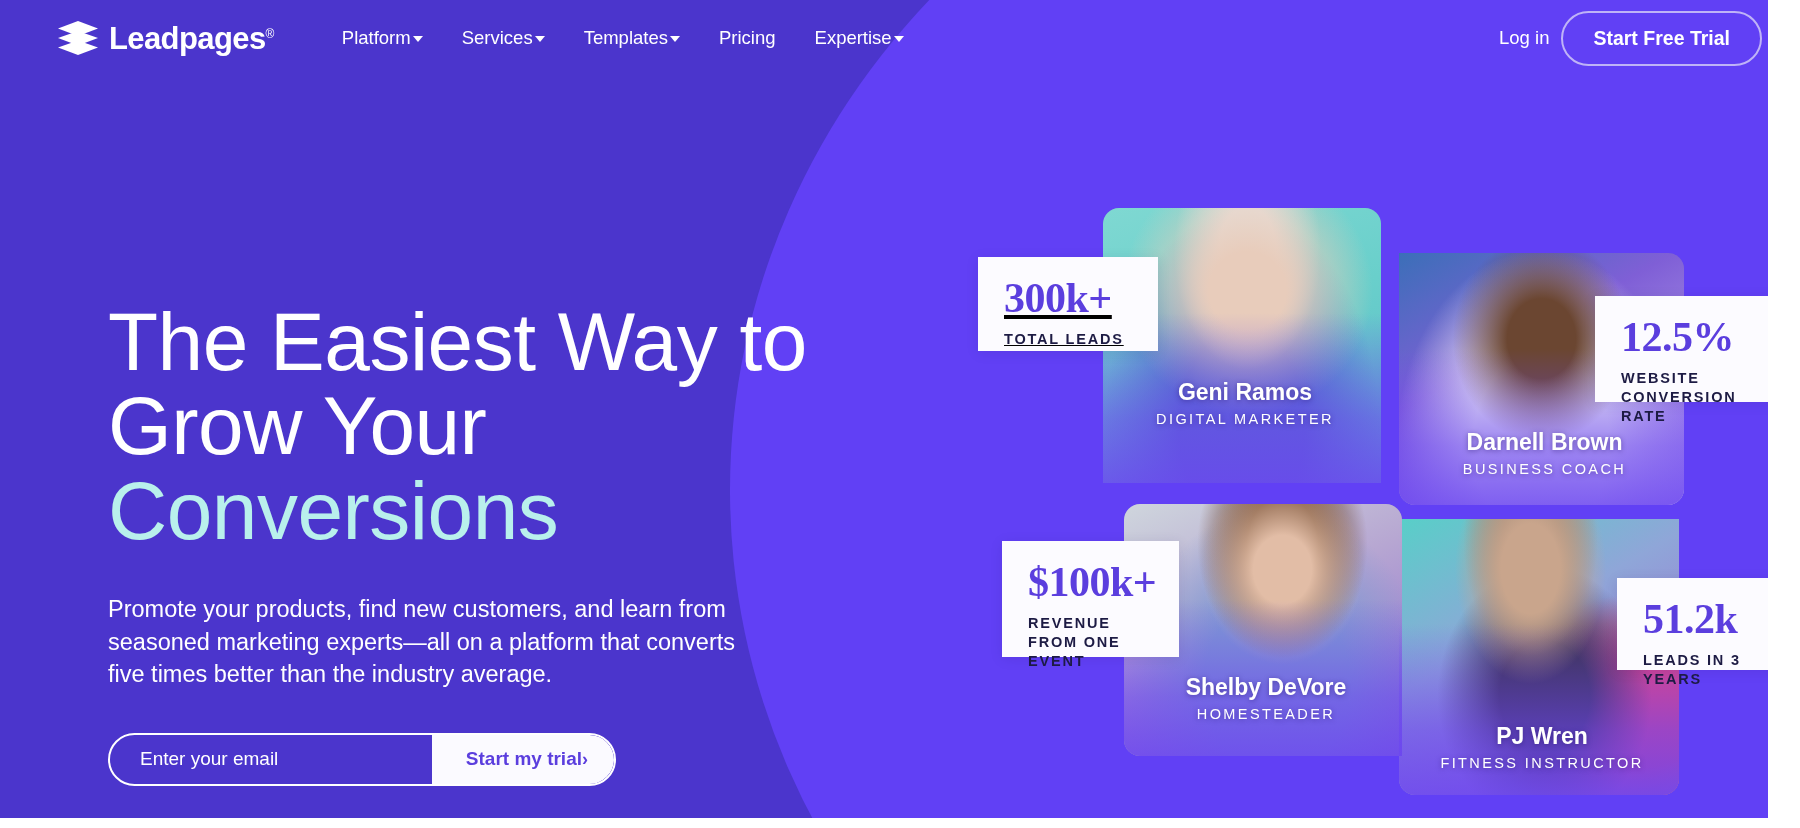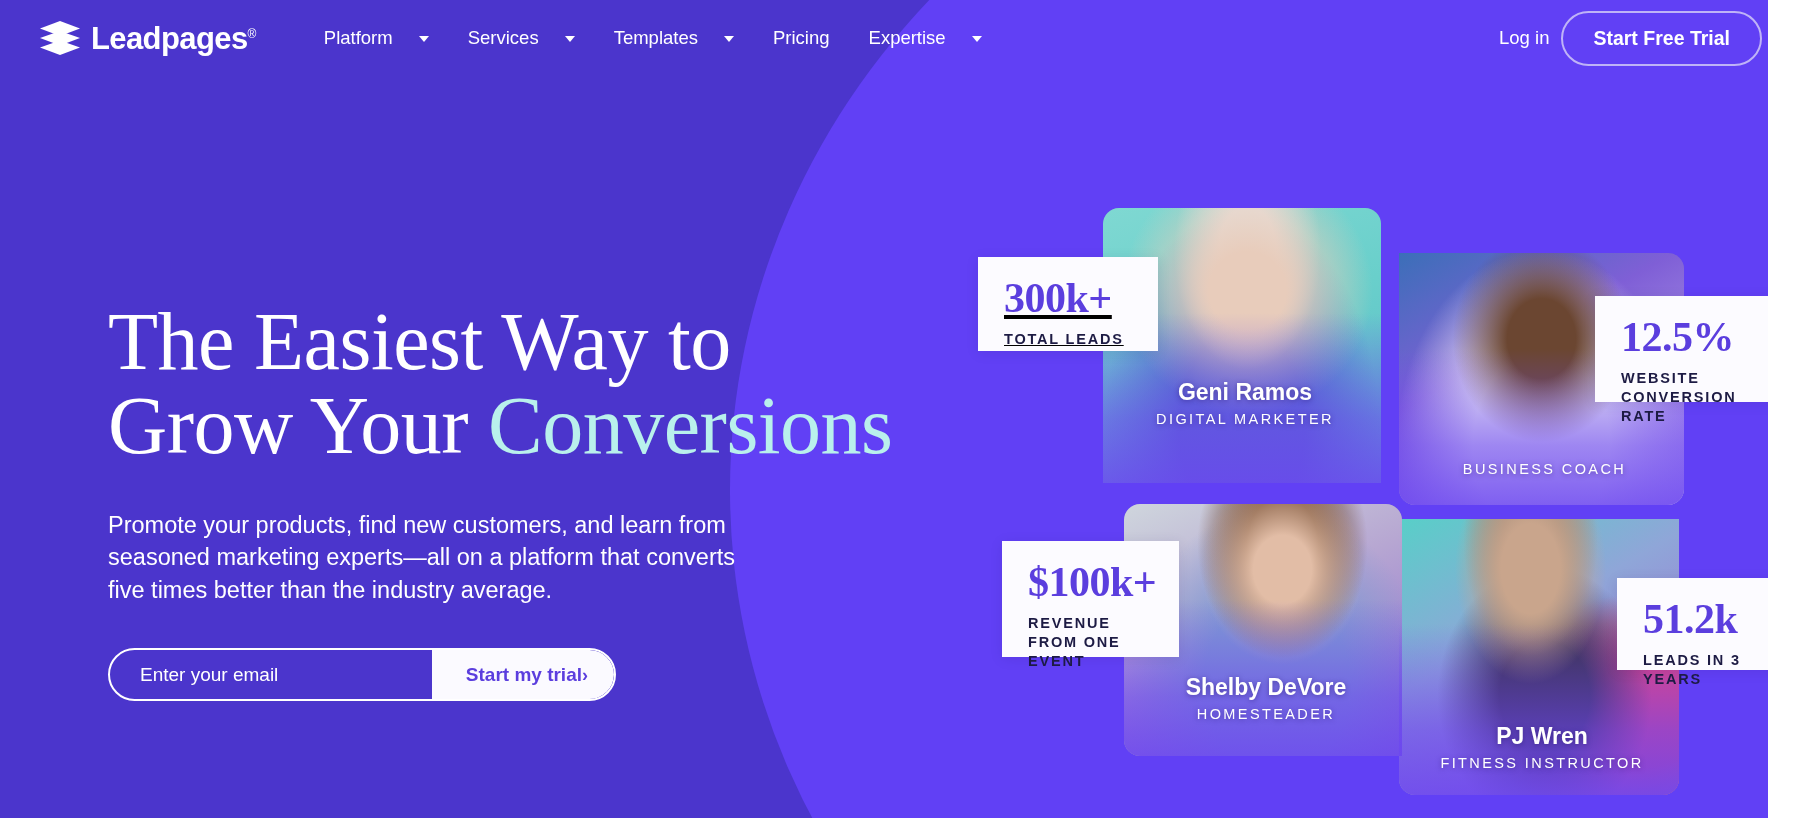--- a/index.html
+++ b/index.html
@@ -62,20 +62,21 @@
 
   
   .header {
     position: absolute;
     top: 0; left: 0;
     width: 1800px;
     height: 76px;
     display: flex;
     align-items: center;
     z-index: 5;
+    padding-left: 18px;
   }
   .logo {
     display: flex;
     align-items: center;
     gap: 9px;
     margin-left: 38px;
     cursor: pointer;
   }
   .logo-mark { width: 44px; height: 34px; display: block; }
   .logo-word {
@@ -94,21 +95,21 @@
 
   .nav {
     display: flex;
     align-items: center;
     margin-left: 50px;
     gap: 3px;
   }
   .nav-item {
     display: flex;
     align-items: center;
-    gap: 26px;
+    gap: 2px;
     padding: 10px 18px;
     color: #ffffff;
     font-size: 18.5px;
     font-weight: 400;
     cursor: pointer;
     white-space: nowrap;
     text-align: center;
   }
   .caret {
     width: 0; height: 0;
@@ -148,21 +149,21 @@
 
   
   .hero {
     position: absolute;
     left: 108px;
     top: 300px;
     width: 790px;
     z-index: 4;
   }
   .headline {
-    font-family: Liberation Serif, serif;
+    font-family: Liberation Sans, sans-serif;
     font-size: 82px;
     line-height: 1.03;
     color: #ffffff;
     font-weight: 400;
     letter-spacing: -0.5px;
   }
   .headline .accent { color: #b9f0ec; }
 
   .subhead {
     margin-top: 40px;
@@ -368,20 +369,21 @@
     </div>
 
     <div class="person-card" style="left:1399px; top:253px; width:285px; height:252px; border-radius:0 16px 16px 16px;">
       <div class="person-photo" style="background:
              radial-gradient(ellipse at 50% 34%, #6b4631 0 17%, rgba(107,70,49,0) 44%),
              radial-gradient(ellipse at 50% 76%, #efeff4 0 34%, rgba(239,239,244,0) 72%),
              linear-gradient(150deg, #3b6fb8 0%, #7f5fd6 38%, #a88fe6 70%, #c8b9f2 100%);">
       </div>
       <div class="photo-scrim"></div>
       <div class="person-caption" style="bottom:28px;">
+        <div class="person-name">Darnell Brown</div>
         <div class="person-role">BUSINESS COACH</div>
       </div>
     </div>
 
     <div class="person-card" style="left:1399px; top:519px; width:280px; height:276px; border-radius:0 0 16px 16px;">
       <div class="person-photo" style="background:
              radial-gradient(ellipse at 47% 18%, #c9a58c 0 14%, rgba(201,165,140,0) 36%),
              radial-gradient(ellipse at 47% 8%, #8c7c6e 0 13%, rgba(140,124,110,0) 32%),
              radial-gradient(ellipse at 52% 64%, #3b3350 0 22%, rgba(59,51,80,0) 52%),
              radial-gradient(ellipse at 86% 72%, #e8447f 0 18%, rgba(232,68,127,0) 44%),

